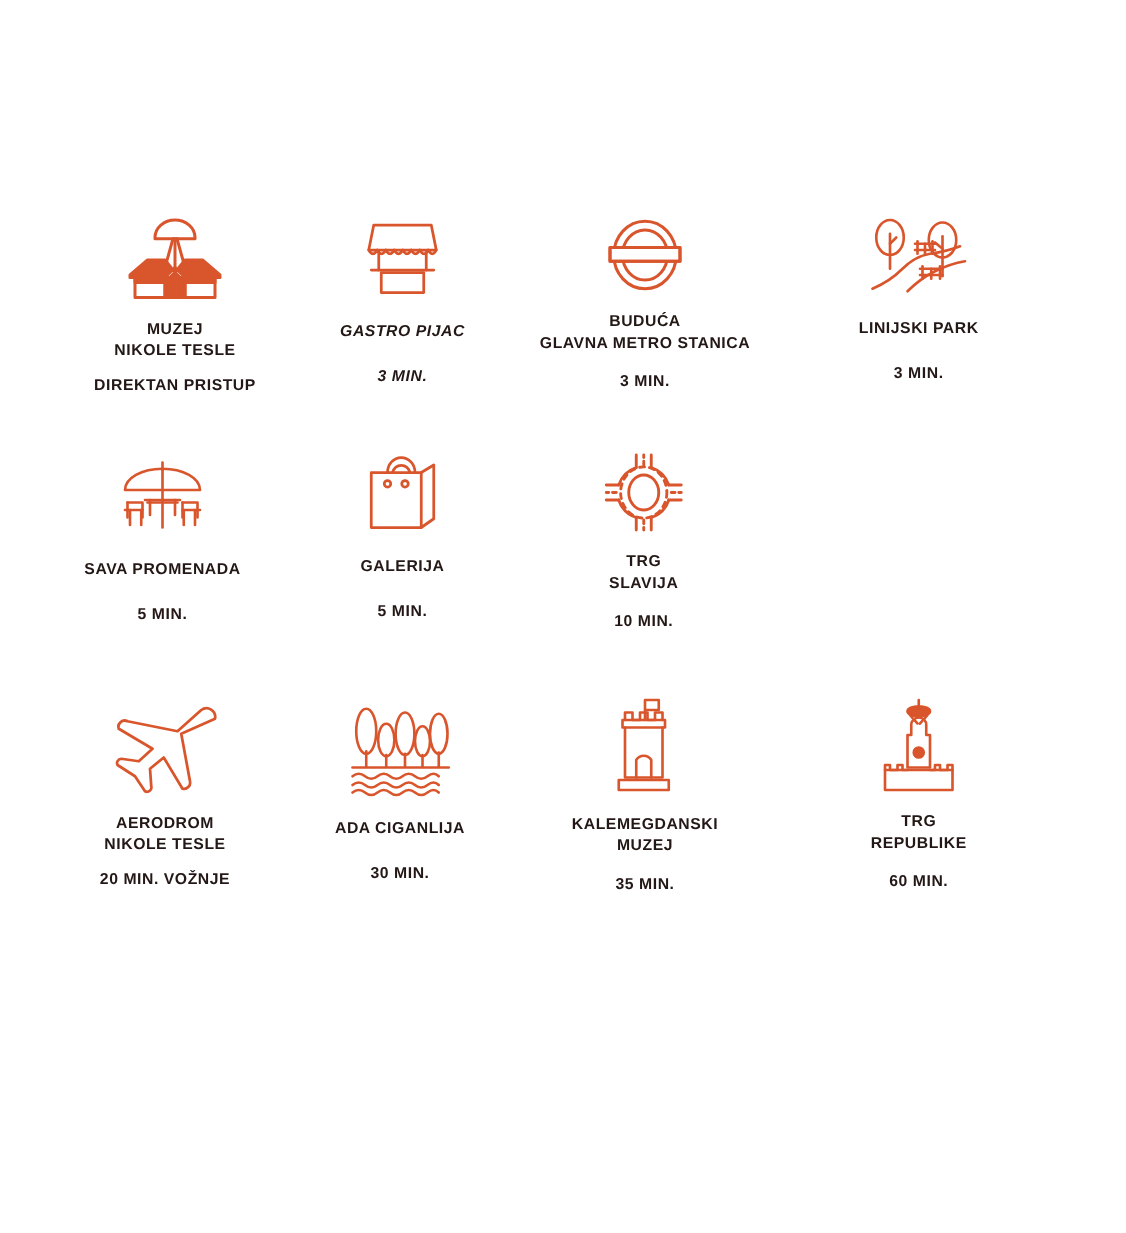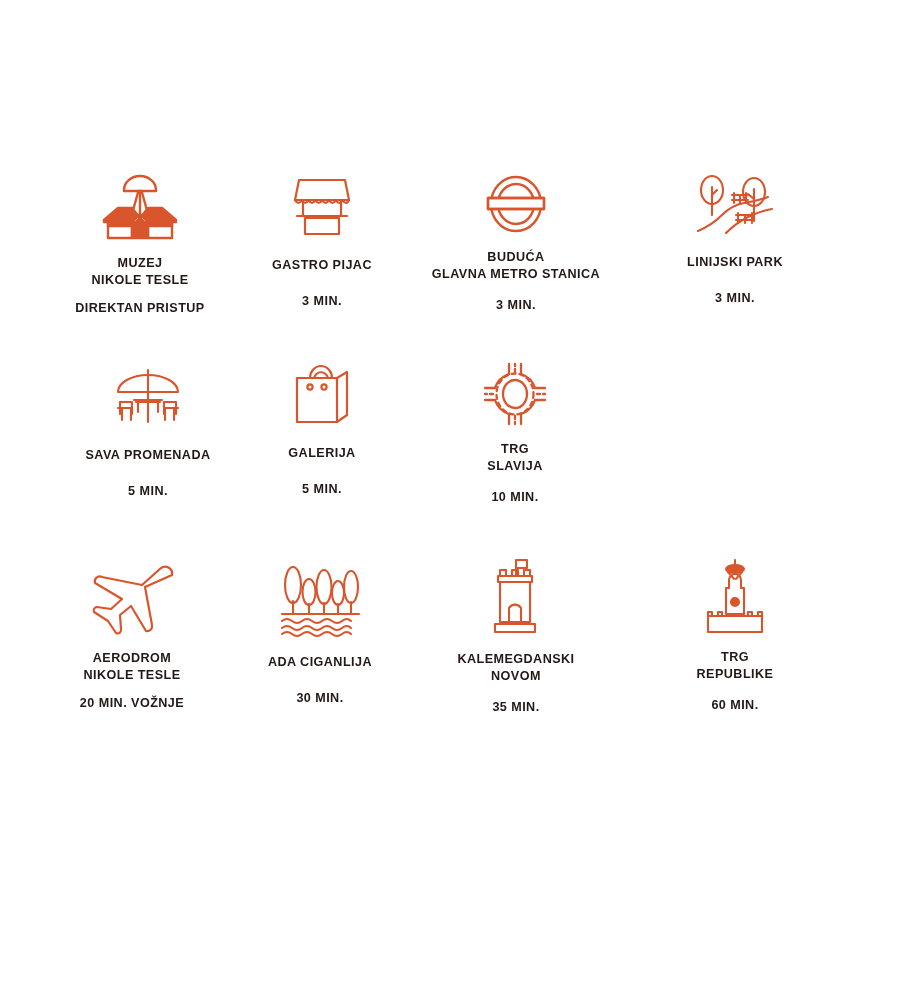--- a/index.html
+++ b/index.html
@@ -54,25 +54,25 @@
     font-size: 12.6px;
     font-weight: 700;
     letter-spacing: 0.45px;
     line-height: 16.5px;
     color: #231815;
     margin: 0;
   }
 
   
   .pos-0 { left:  40px; top: 168px; width: 200px; }
-  .pos-1 { left: 242px; top: 176px; width: 160px; }
+  .pos-1 { left: 242px; top: 176px; width: 160px; font-style: italic; }
   .pos-2 { left: 416px; top: 174px; width: 200px; text-align: center; }
   .pos-3 { left: 645px; top: 173px; width: 180px; }
 
-  .pos-4 { left:  50px; top: 366px; width: 196px; }
+  .pos-4 { left:  32px; top: 366px; width: 196px; }
   .pos-5 { left: 252px; top: 360px; width: 140px; }
   .pos-6 { left: 434px; top: 362px; width: 162px; }
   .pos-7 { left: 632px; top: 362px; width: 206px; }
 
   .pos-8 { left:  40px; top: 565px; width: 184px; }
   .pos-9 { left: 240px; top: 565px; width: 160px; }
   .pos-10 { left: 428px; top: 558px; width: 176px; }
   .pos-11 { left: 650px; top: 558px; width: 170px; }
 
   .gap-sm { height: 12px; }
@@ -306,21 +306,21 @@
           <path d="M13 18 L13 12 L19 12 L19 18 L25 18 L25 12 L31 12 L31 18 L37 18 L37 12 L43 12 L43 18"></path>
           <path d="M11 18 L45 18 L45 24 L11 24 Z"></path>
           <path d="M13 24 L13 64 L43 64 L43 24"></path>
           <path d="M22 64 L22 50 A7 7 0 0 1 34 50 L34 64"></path>
           <path d="M8 66 L48 66 L48 74 L8 74 Z"></path>
         </g>
       </svg>
     </span>
     <div class="gap-md"></div>
     <p class="label">KALEMEGDANSKI
-NOVOM</p>
+MUZEJ</p>
     <div class="gap-md"></div>
     <p class="time">35 MIN.</p>
   </div>
 
   <div class="item pos-11">
     <span class="icon-wrap">
       <svg width="66" height="76" viewBox="0 0 66 76">
         <g fill="none" stroke="#D9552C" stroke-width="2.1" stroke-linejoin="round" stroke-linecap="round">
           <path d="M33 2 L33 8"></path>
           <ellipse cx="33" cy="11" rx="9" ry="4" fill="#D9552C" stroke="#D9552C"></ellipse>

